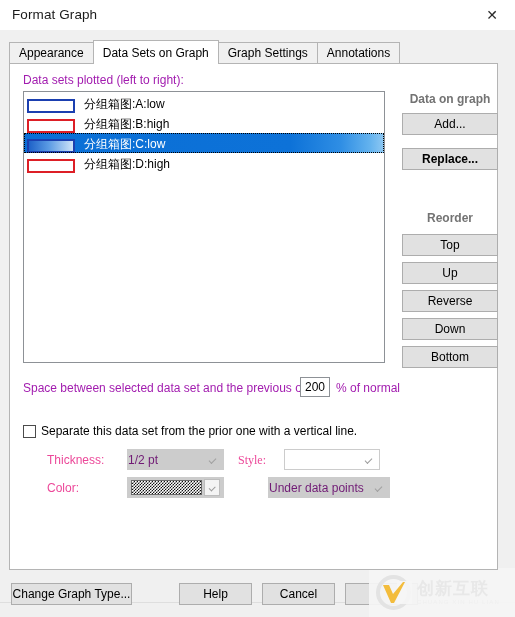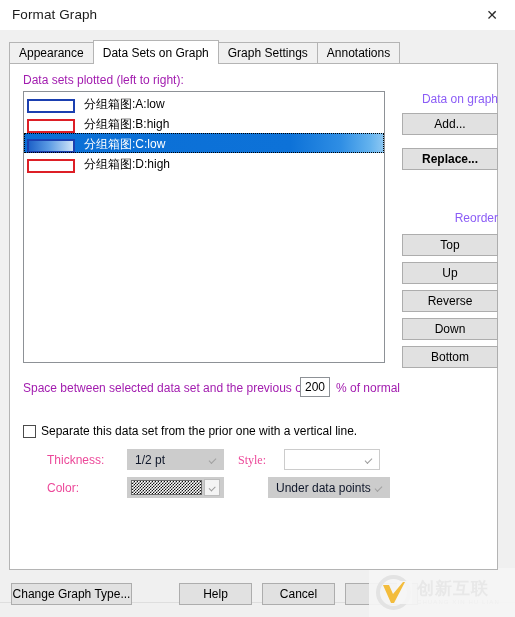--- a/index.html
+++ b/index.html
@@ -126,22 +126,22 @@
   .swatch.red { border-color: #dd1f26; }
   .swatch.blue { border-color: #1b3fb0; }
   .swatch.filled {
     background: linear-gradient(to right, #1e62c8 0%, #5b9be4 45%, #cfe4f8 100%);
   }
   .item-label { font-size: 12px; }
 
   
   .rcol-head {
     position: absolute;
-    font-size: 12px; font-weight: normal; color: #8b5cf6;
-    width: 96px; text-align: right;
+    font-size: 12px; font-weight: bold; color: #737373;
+    width: 96px; text-align: center;
     white-space: nowrap;
   }
   .btn {
     background: #e1e1e1;
     border: 1px solid #adadad;
     font-size: 12px;
     color: #000;
     display: flex; align-items: center; justify-content: center;
     cursor: default;
     white-space: nowrap;
@@ -182,22 +182,21 @@
     position: absolute;
     font-size: 12px; color: #ec4899;
     white-space: nowrap;
   }
   .combo {
     position: absolute;
     height: 21px;
     background: #cccccc;
     border: 1px solid #cccccc;
     display: flex; align-items: center;
-    font-size: 12px; color: #0f172a;
-    padding-left: 7px;
+    font-size: 12px; color: #701a75;
     cursor: default;
   }
   .combo.white {
     background: #ffffff;
     border: 1px solid #cccccc;
   }
   .combo .arrow {
     position: absolute; right: 7px; top: 50%;
     margin-top: -2px;
     width: 7px; height: 4px;

